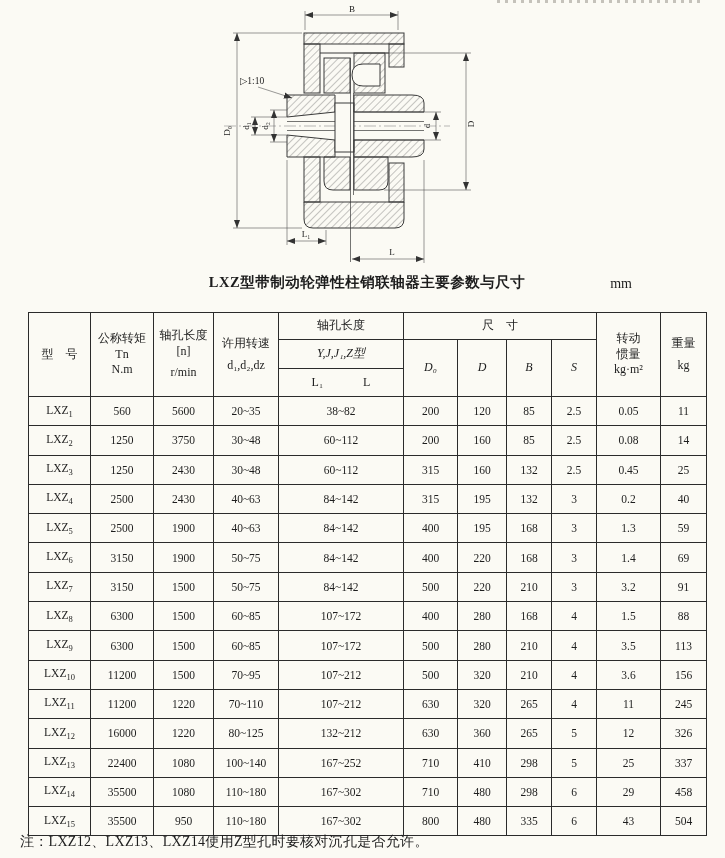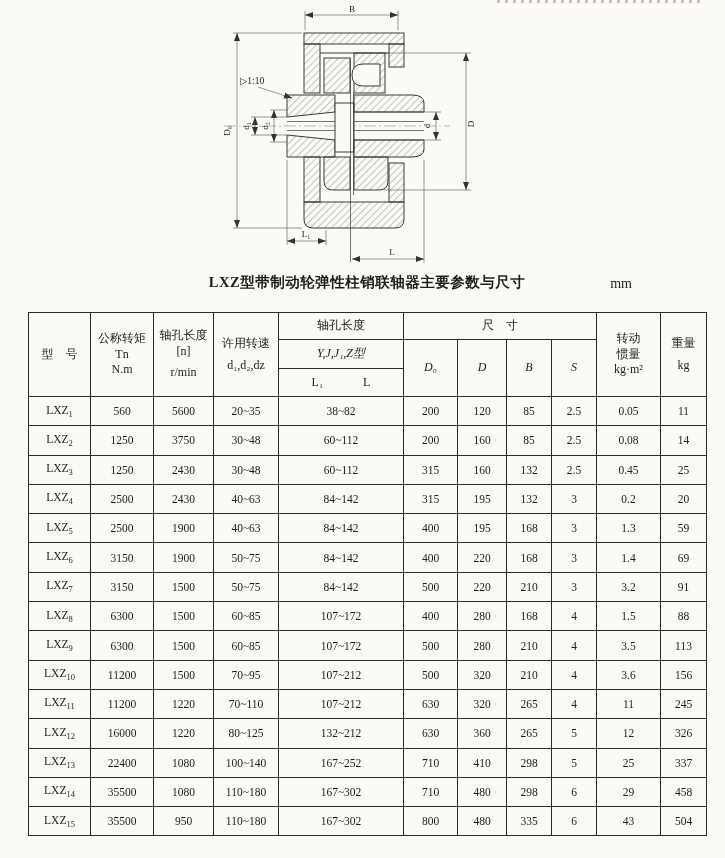--- a/index.html
+++ b/index.html
@@ -241,21 +241,21 @@
         <td><span>LXZ</span><sub class="mno">4</sub></td>
         <td>2500</td>
         <td>2430</td>
         <td>40~63</td>
         <td>84~142</td>
         <td>315</td>
         <td>195</td>
         <td>132</td>
         <td>3</td>
         <td>0.2</td>
-        <td>20</td>
+        <td>40</td>
       </tr>
         <tr>
         <td><span>LXZ</span><sub class="mno">5</sub></td>
         <td>2500</td>
         <td>1900</td>
         <td>40~63</td>
         <td>84~142</td>
         <td>400</td>
         <td>195</td>
         <td>168</td>
@@ -389,14 +389,15 @@
         <td>800</td>
         <td>480</td>
         <td>335</td>
         <td>6</td>
         <td>43</td>
         <td>504</td>
       </tr>
     </tbody>
   </table>
 
+  <div class="note">注：LXZ12、LXZ13、LXZ14使用Z型孔时要核对沉孔是否允许。</div>
 
 </div>
 
 </body></html>

